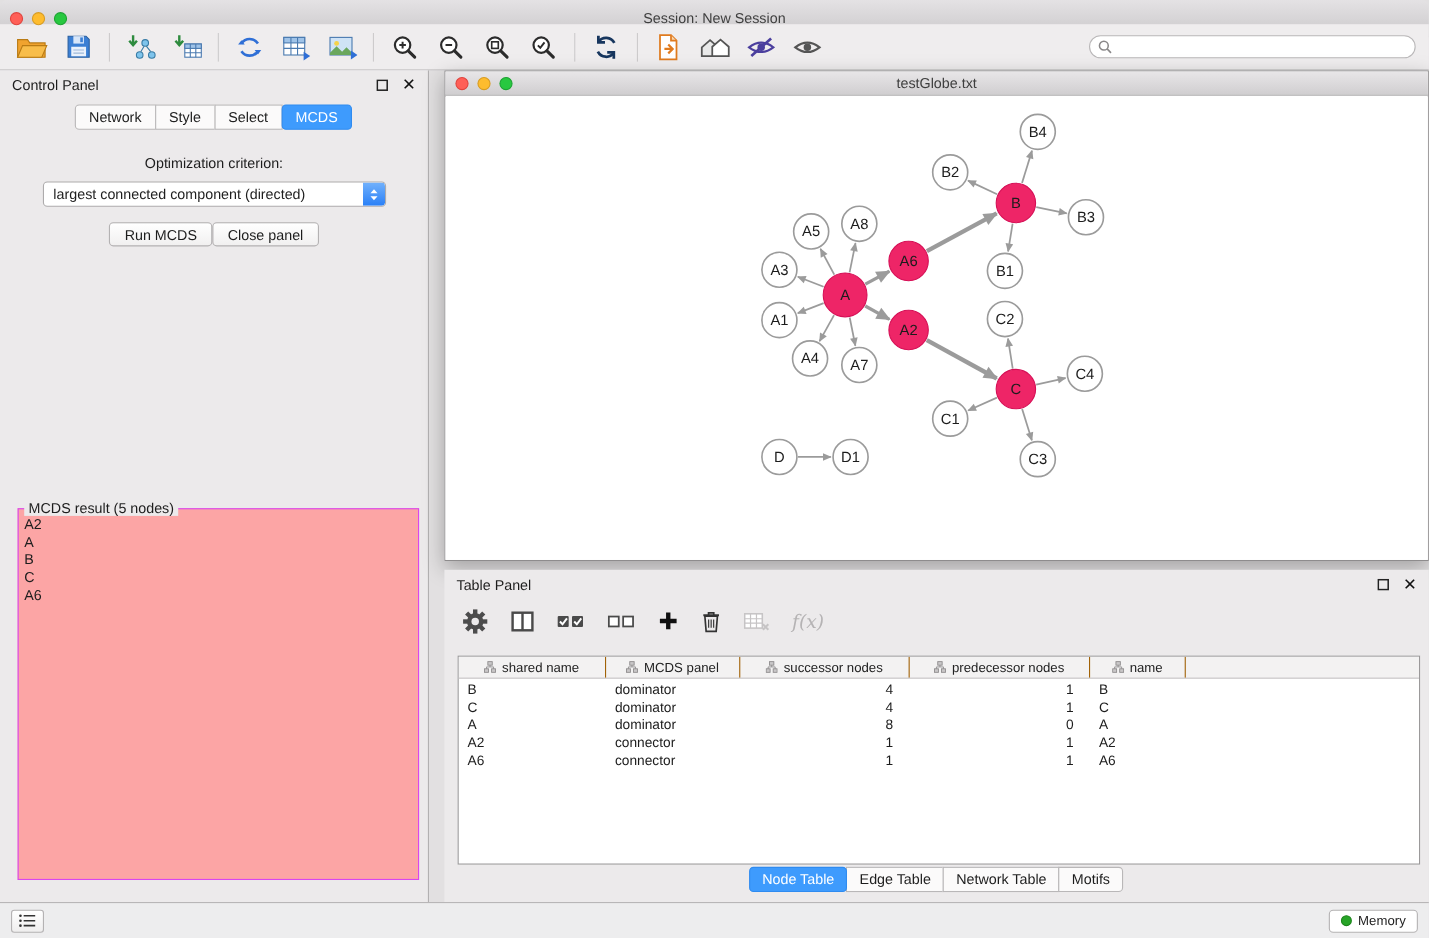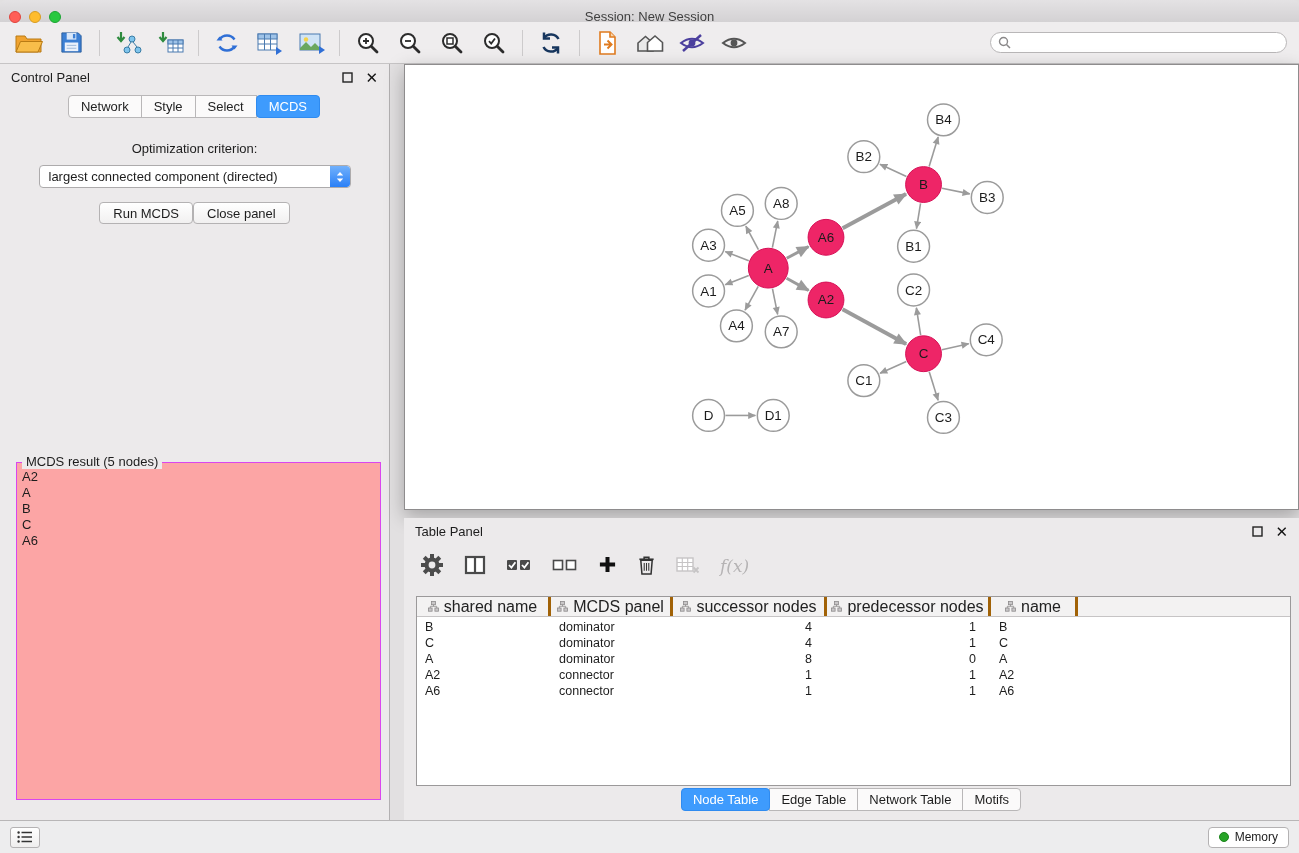--- a/index.html
+++ b/index.html
@@ -46,21 +46,21 @@
 .nw-title{position:absolute;left:0;right:0;text-align:center;color:#3e3e3e}
 .nw-canvas{position:absolute;top:23px;left:0;right:0;bottom:0;background:#fff;overflow:hidden}
 svg.graph{width:100%;height:100%;display:block}
 svg.graph text{font-family:"Liberation Sans","DejaVu Sans",sans-serif}
 
 .table-panel{position:absolute;left:404px;top:518px;right:0;bottom:33px;background:#eceaeb}
 .ttb{display:flex;align-items:center;height:38px;padding:0 16px;gap:20px;margin-top:2px}
 .fx{font-family:"DejaVu Serif",serif;font-style:italic;color:#b5b3b4;font-size:17px}
 .dtable{position:absolute;left:12px;right:8px;top:78px;bottom:34px;background:#fff;border:1px solid #9b999a;overflow:hidden}
 .thead{display:flex;background:#f3f2f2;border-bottom:1px solid #c6c4c5;height:20px}
-.th{display:flex;align-items:center;justify-content:center;gap:5px;font-size:16px;border-right:3px solid #a16207;color:#222;overflow:hidden}
+.th{display:flex;align-items:center;justify-content:center;gap:5px;font-size:12px;border-right:1px solid #a16207;color:#222;overflow:hidden}
 .tbody{padding-top:2px}
 .trow{display:flex;height:16px;font-size:12.5px;align-items:center}
 .td{padding:0 8px;white-space:nowrap;overflow:hidden}
 .td.num{text-align:right;padding-right:15px}
 .ttabs{position:absolute;bottom:9px;left:0;right:0;display:flex;justify-content:center}
 .ttab{padding:3px 11px;border:1px solid #b9b7b8;background:#fbfafa;margin-left:-1px;font-size:13px}
 .ttab:first-child{border-radius:4px 0 0 4px}
 .ttab:last-child{border-radius:0 4px 4px 0}
 .ttab.active{background:#3e9bfd;color:#fff;border-color:#2f8bf0;border-radius:4px;position:relative;z-index:1}
 
@@ -251,20 +251,28 @@
         <div class="ritem">A2</div>
         <div class="ritem">A</div>
         <div class="ritem">B</div>
         <div class="ritem">C</div>
         <div class="ritem">A6</div>
       </div>
   </div>
 </div>
 
 <div class="network-window">
+  <div class="nw-titlebar">
+    <div class="traffic">
+      <div class="light l-red"></div>
+      <div class="light l-yellow"></div>
+      <div class="light l-green"></div>
+    </div>
+    <div class="nw-title">testGlobe.txt</div>
+  </div>
   <div class="nw-canvas">
     <svg class="graph" viewBox="0 0 893 423" preserveAspectRatio="xMinYMin meet">
       <defs>
         <marker id="arr" viewBox="0 0 10 10" refX="9" refY="5" markerWidth="9" markerHeight="8" orient="auto" markerUnits="userSpaceOnUse">
             <path d="M0 0.6 L10 5 L0 9.4 Z" fill="#9b9b9b"></path>
           </marker>
         <marker id="arrL" viewBox="0 0 10 10" refX="9" refY="5" markerWidth="15" markerHeight="13" orient="auto" markerUnits="userSpaceOnUse">
             <path d="M0 0.6 L10 5 L0 9.4 Z" fill="#9b9b9b"></path>
           </marker>
       </defs>

